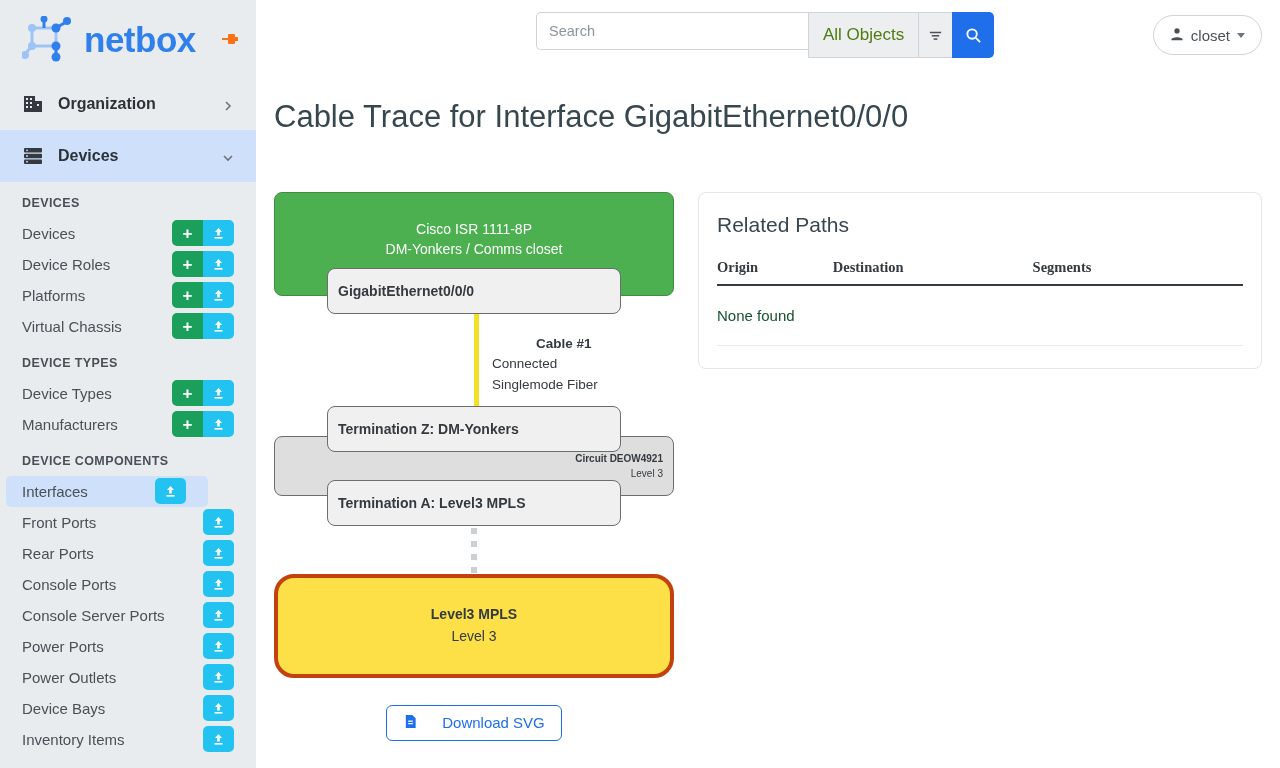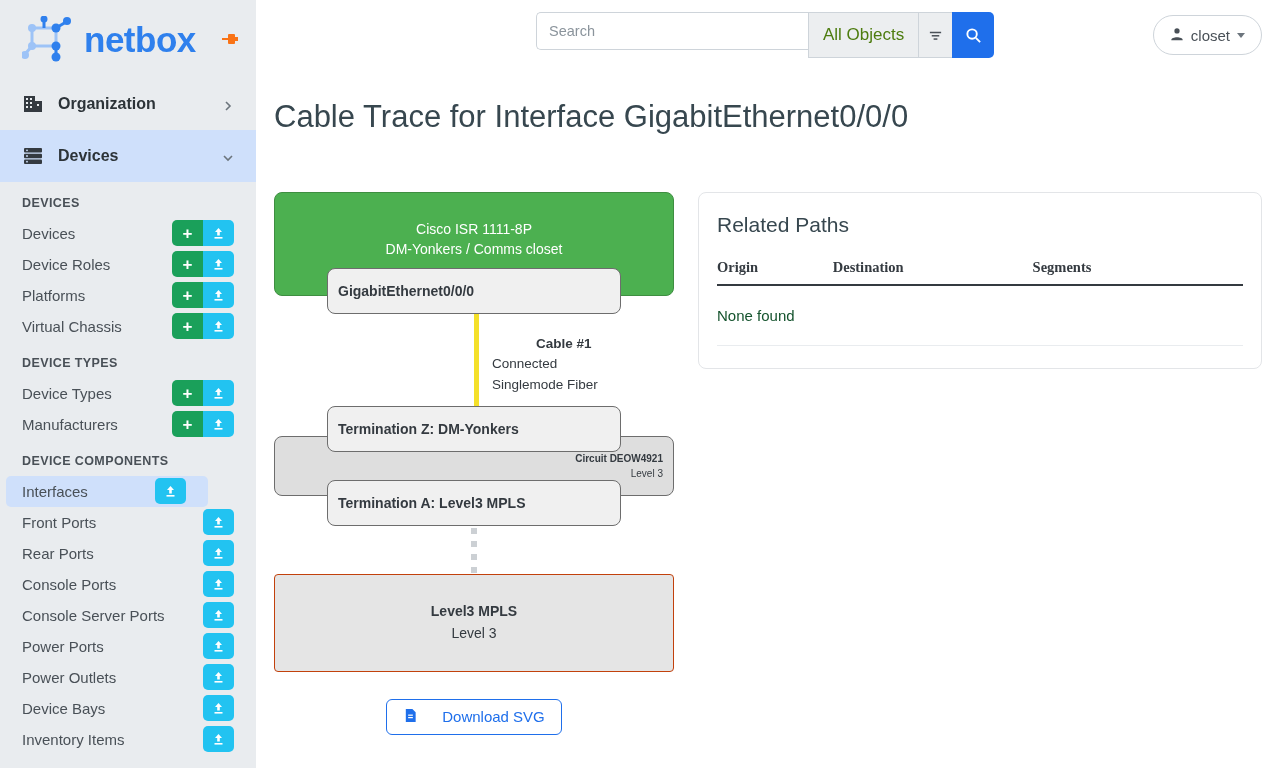--- a/index.html
+++ b/index.html
@@ -129,22 +129,22 @@
     background:#dedede; border:1px solid #6d6d6d; border-radius:8px;
     text-align:right; padding:14px 10px; font-size:10px; line-height:1.5;
     position:relative; z-index:1; color:#343a40;
   }
   .circuit-box .t1 { font-weight:700; }
   .term-over-top { margin-bottom:-16px; }
   .term-over-bot { margin-top:-16px; }
   .dots { height:48px; display:flex; flex-direction:column; align-items:center; justify-content:center; gap:7px; }
   .dots i { display:block; width:6px; height:6px; background:#ccd0d4; }
   .node-provider {
-    background:#e5e5e5; border:1px solid #c2410c; color:#343a40;
-    padding:26px 10px; font-size:14px; line-height:1.55; border-radius:4px; text-align:center;
+    background:#fde047; border:4px solid #c2410c; color:#343a40;
+    padding:26px 10px; font-size:14px; line-height:1.55; border-radius:20px; text-align:center;
   }
   .node-provider .t1 { font-weight:700; }
   .dl-row { display:flex; justify-content:center; margin-top:27px; }
   .dl-btn {
     display:flex; align-items:center; gap:24px; padding:8px 16px;
     border:1px solid #1f6feb; border-radius:6px; color:#1f6feb;
     background:#fff; font-size:15px; cursor:pointer;
   }
   .dl-btn svg { width:15px; height:15px; }
 

